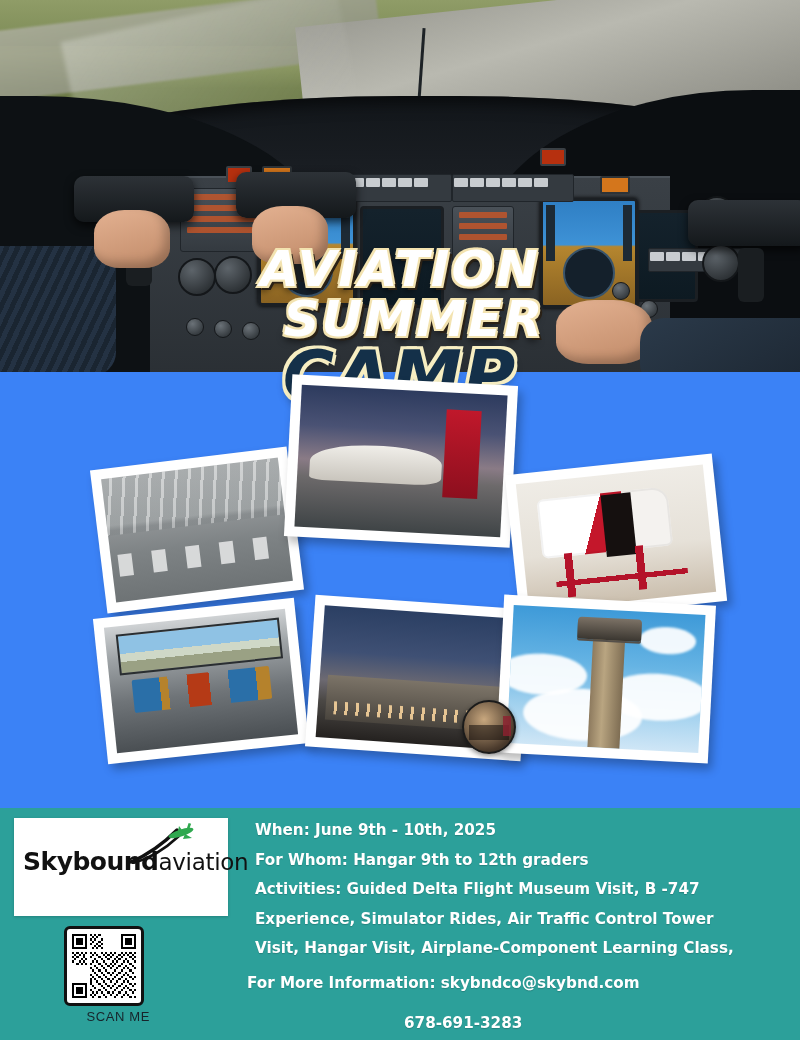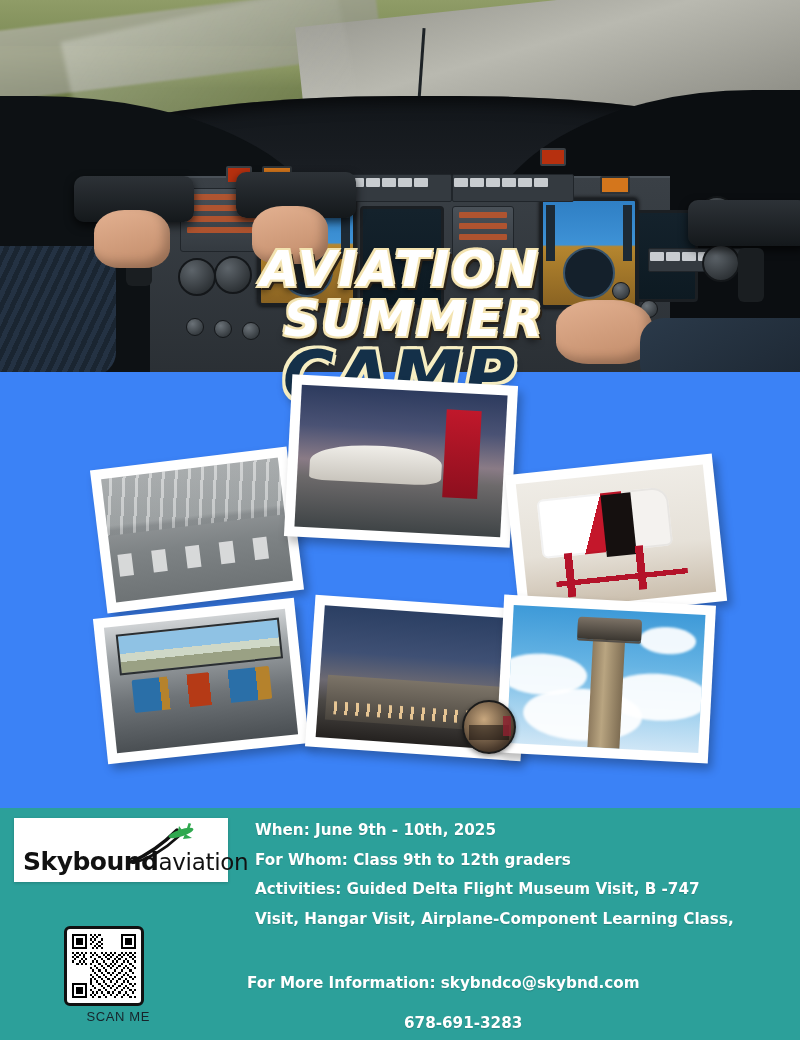--- a/index.html
+++ b/index.html
@@ -246,23 +246,23 @@
     border-radius:4px 4px 2px 2px;
     box-shadow:0 2px 0 #55504a;
   }
 
   
   .band{
     position:absolute;left:0;top:808px;width:800px;height:232px;
     background:#2CA09A;
   }
   .logo-box{
-    position:absolute;left:14px;top:10px;width:214px;height:64px;
+    position:absolute;left:14px;top:10px;width:214px;height:98px;
     background:#ffffff;
-    display:flex;align-items:center;justify-content:center;
+    display:flex;justify-content:center;
     box-shadow:0 1px 3px rgba(0,0,0,.2);
   }
   .logo-inner{position:relative;width:196px;height:64px;}
   .logo-text{
     position:absolute;left:0;bottom:6px;white-space:nowrap;
     font-family:"DejaVu Sans",sans-serif;
   }
   .logo-sky{font-weight:700;font-size:25px;color:#111111;letter-spacing:-.5px;}
   .logo-av{font-weight:400;font-size:23px;color:#111111;letter-spacing:-.3px;}
   .swoosh{
@@ -480,22 +480,23 @@
             <path d="M8 27h1v1H8zM10 27h1v1h-1zM14 27h1v1h-1zM17 27h1v1h-1zM20 27h1v1h-1zM23 27h1v1h-1zM25 27h1v1h-1z"></path>
             <path d="M9 28h1v1H9zM12 28h1v1h-1zM15 28h1v1h-1zM19 28h1v1h-1zM22 28h1v1h-1zM26 28h1v1h-1zM28 28h1v1h-1z"></path>
           </g>
         </svg>
       </div>
       <div class="scan">SCAN ME</div>
     </div>
 
     <div class="info">
       <p>When: June 9th - 10th, 2025</p>
-      <p>For Whom: Class 9th to 12th graders</p>
+      <p>For Whom: Hangar 9th to 12th graders</p>
       <p>Activities: Guided Delta Flight Museum Visit, B -747</p>
+      <p>Experience, Simulator Rides, Air Traffic Control Tower</p>
       <p>Visit, Hangar Visit, Airplane-Component Learning Class,</p>
     </div>
 
     <div class="contact">
       <p>
         <span>For More Information:</span>
         <span>skybndco@skybnd.com</span>
       </p>
       <p>
         <span class="ind">678-691-3283</span>

